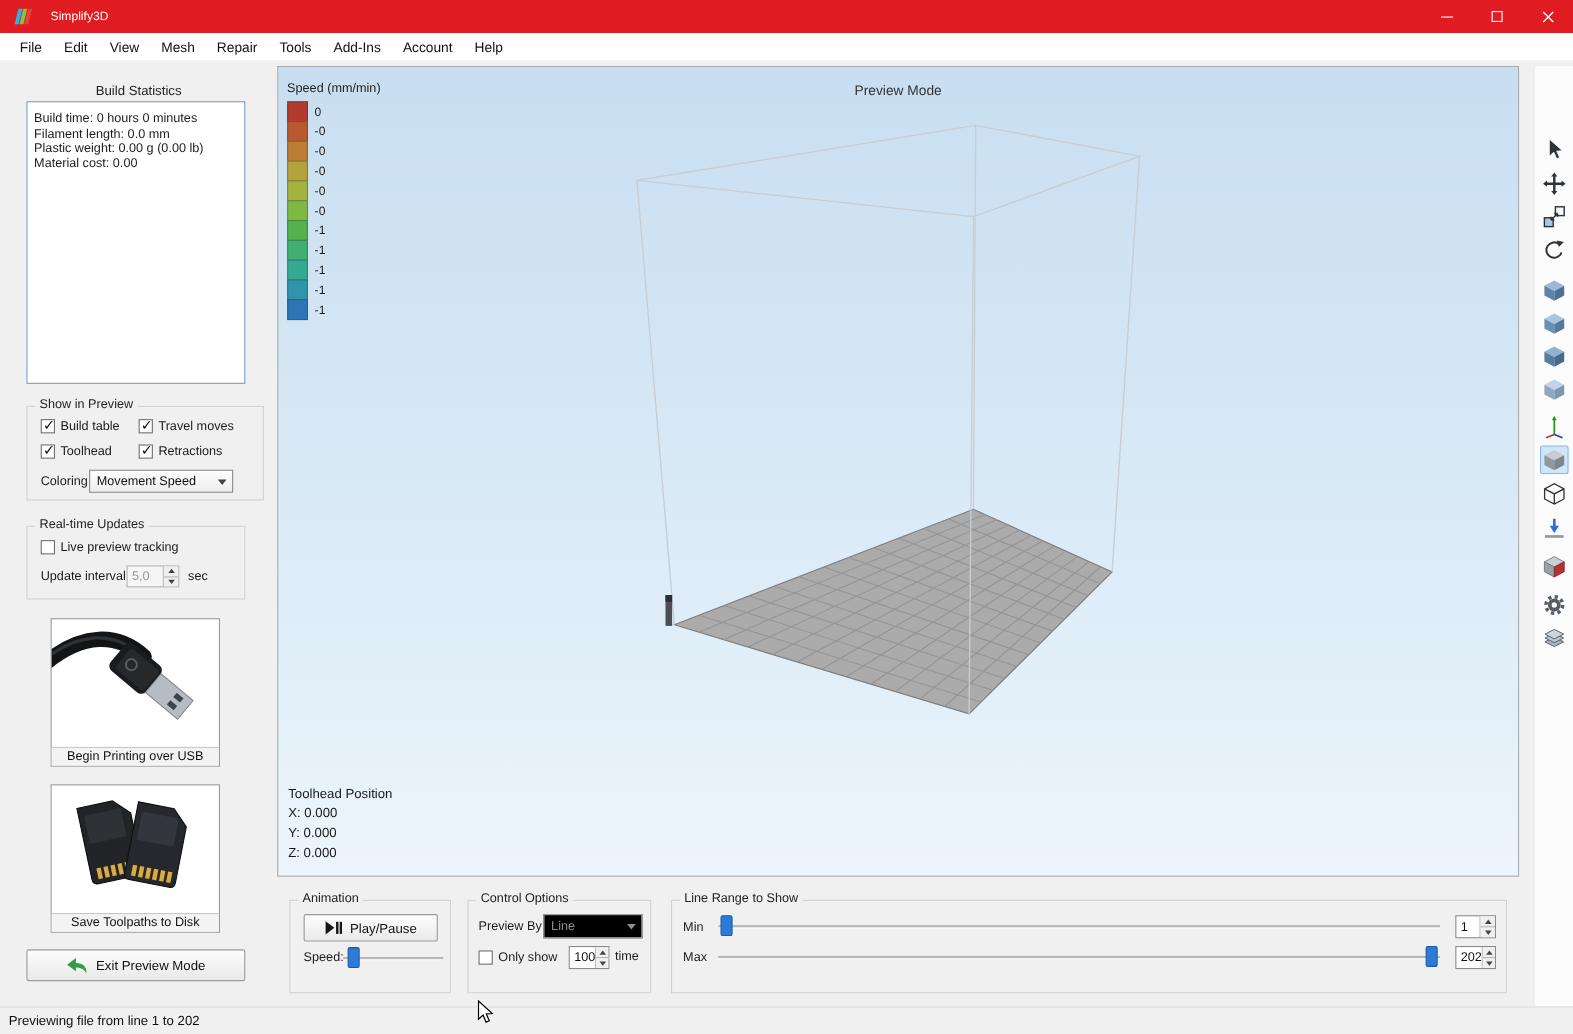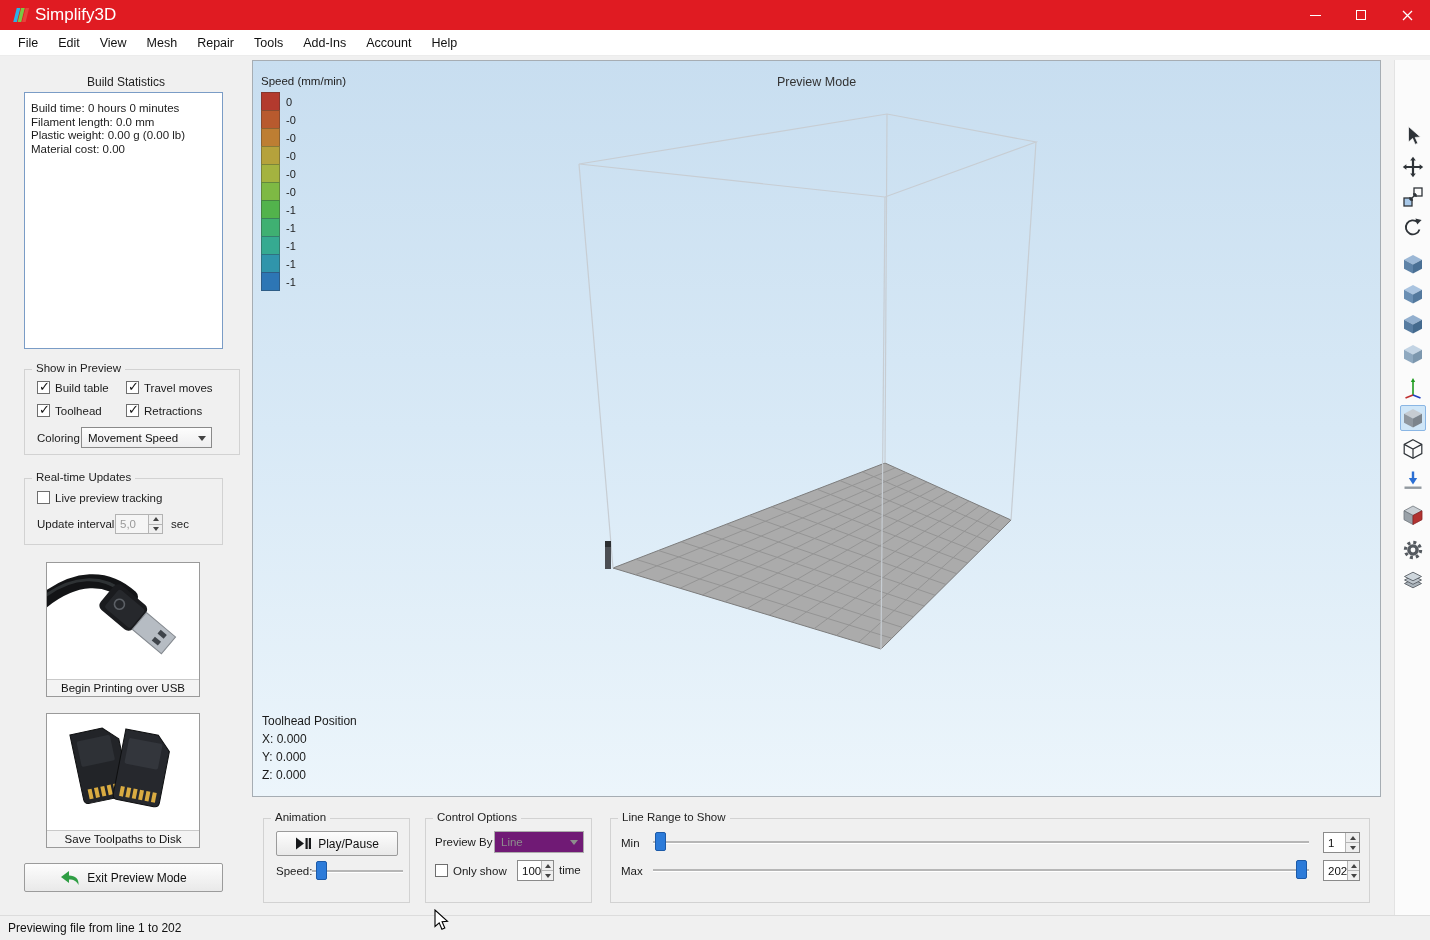--- a/index.html
+++ b/index.html
@@ -2,42 +2,42 @@
 <html><head>
 <meta charset="utf-8">
 <style>
   *{margin:0;padding:0;box-sizing:border-box;}
   body{font-family:"Liberation Sans","DejaVu Sans",sans-serif;}
   #root{position:relative;width:1430px;height:940px;background:#f0f0f0;overflow:hidden;font-size:12px;color:#1b1b1b;}
 
   
   .titlebar{position:absolute;left:0;top:0;width:100%;height:30px;background:#e01b22;display:flex;align-items:center;}
   .logo{margin-left:9px;display:flex;}
-  .wtitle{color:#fff;font-size:17px;margin-left:4px;}
+  .wtitle{color:#fff;font-size:11px;margin-left:15px;}
   .winbtns{margin-left:auto;display:flex;height:100%;}
   .winbtn{width:46px;height:100%;display:flex;align-items:center;justify-content:center;}
   .glyph-min{width:11px;height:1px;background:#fff;}
   .glyph-max{width:10px;height:10px;border:1px solid #fff;}
 
   
   .menubar{position:absolute;left:0;top:30px;width:100%;height:26px;background:#fff;border-bottom:1px solid #ececec;}
   .menu-items{display:flex;height:100%;align-items:center;padding-left:8px;}
   .menu-item{padding:0 10px;font-size:12.5px;color:#111;}
 
   
   .group{position:absolute;border:1px solid #d2d2d2;}
   .gtitle{position:absolute;top:-8px;left:7px;background:#f0f0f0;padding:0 4px;font-size:11.5px;color:#222;white-space:nowrap;}
   .lbl{position:absolute;font-size:11.5px;color:#1b1b1b;white-space:nowrap;}
   .cb{display:flex;align-items:center;gap:5px;font-size:11.5px;color:#1b1b1b;white-space:nowrap;}
   .cb.abs{position:absolute;}
   .cbbox{width:13px;height:13px;background:#fff;border:1px solid #6e6e6e;position:relative;flex:none;}
   .cbbox.checked::after{content:"\2713";position:absolute;left:1px;top:-3px;font-size:13px;font-weight:bold;color:#101010;}
   .combo{position:absolute;background:linear-gradient(#fdfdfd,#eeeeef);border:1px solid #8a8a8a;display:flex;align-items:center;padding-left:6px;font-size:11.5px;color:#111;}
   .combo-arrow{position:absolute;right:5px;top:50%;margin-top:-2px;width:0;height:0;border-left:4px solid transparent;border-right:4px solid transparent;border-top:5px solid #444;}
-  .combo.disabled{background:#701a75;color:#8d8d8d;border-color:#ababab;}
+  .combo.disabled{background:#000000;color:#8d8d8d;border-color:#ababab;}
   .combo.disabled .combo-arrow{border-top-color:#8d8d8d;}
   .spin{position:absolute;background:#fff;border:1px solid #8a8a8a;display:flex;}
   .spin-val{flex:1;display:flex;align-items:center;padding-left:4px;font-size:11.5px;color:#111;}
   .spin-btns{width:14px;display:flex;flex-direction:column;border-left:1px solid #b5b5b5;}
   .sb{flex:1;background:#efefef;display:flex;align-items:center;justify-content:center;}
   .sb + .sb{border-top:1px solid #b5b5b5;}
   .tri-up{width:0;height:0;border-left:3px solid transparent;border-right:3px solid transparent;border-bottom:4px solid #444;}
   .tri-down{width:0;height:0;border-left:3px solid transparent;border-right:3px solid transparent;border-top:4px solid #444;}
   .spin.disabled{background:#f5f5f5;border-color:#b3b3b3;}
   .spin.disabled .spin-val{color:#9a9a9a;}

